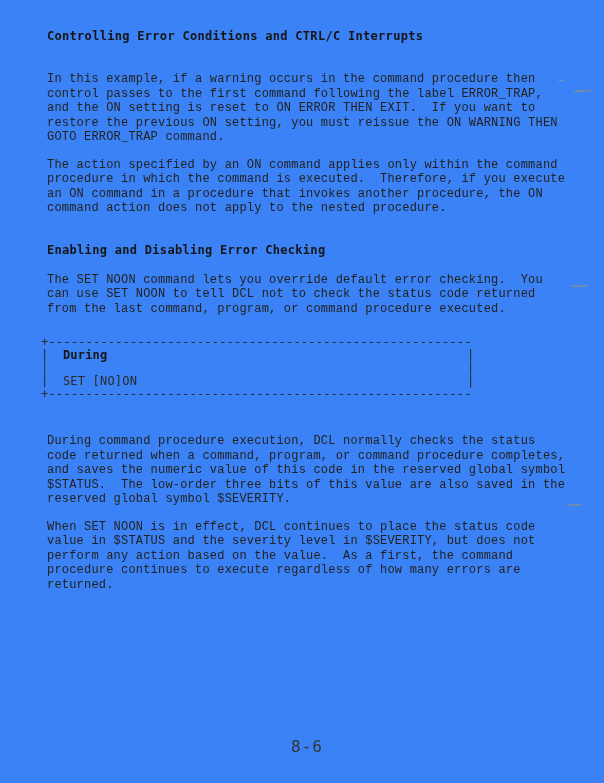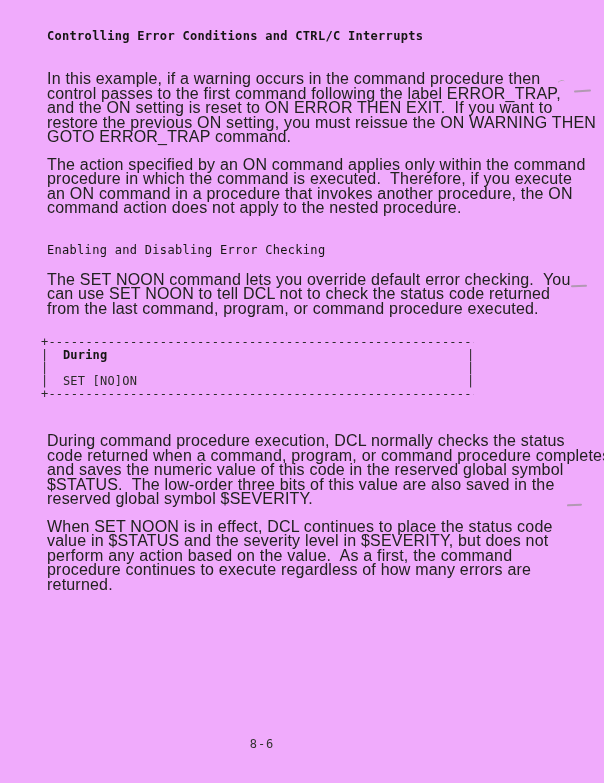--- a/index.html
+++ b/index.html
@@ -5,47 +5,47 @@
   html, body {
     margin: 0;
     padding: 0;
     background: #e8e8e6;
   }
   .page {
     position: relative;
     width: 604px;
     height: 783px;
     margin: 0 auto;
-    background: #f0abfc;
+    background: #3b82f6;
     box-sizing: border-box;
     padding: 29px 40px 0 47px;
     font-family: "DejaVu Sans Mono", "Liberation Mono", monospace;
     font-size: 12px;
     color: #222220;
     overflow: hidden;
   }
   .doc-title {
     font-size: 12px;
     font-weight: bold;
     color: #161614;
     letter-spacing: 0.3px;
     margin: 0 0 29px 0;
     white-space: pre;
   }
   .doc-subtitle {
     font-size: 12px;
-    font-weight: normal;
+    font-weight: bold;
     color: #161614;
     letter-spacing: 0.3px;
     margin: 27px 0 16px 0;
     white-space: pre;
   }
   pre.para {
-    font-family: Liberation Sans, sans-serif;
-    font-size: 16px;
+    font-family: Liberation Mono, monospace;
+    font-size: 12px;
     line-height: 14.5px;
     margin: 0 0 13px 0;
     white-space: pre;
     letter-spacing: 0.2px;
   }
   .format-box {
     width: 60ch;
     margin: 20px 0 33px -6px;
     line-height: 13px;
     font-size: 12px;
@@ -70,23 +70,24 @@
   }
   .pipe.right {
     margin-left: auto;
   }
   .page-number {
     position: absolute;
     top: 737px;
     left: 0;
     width: 524px;
     text-align: center;
-    font-size: 12px;
+    font-size: 16px;
     letter-spacing: 1px;
     color: #33332f;
+    padding-left: 45px;
   }
   
   .artifact {
     position: absolute;
     background: #8f8f8b;
     opacity: 0.65;
     border-radius: 1px;
   }
   .artifact.curl {
     background: none;

